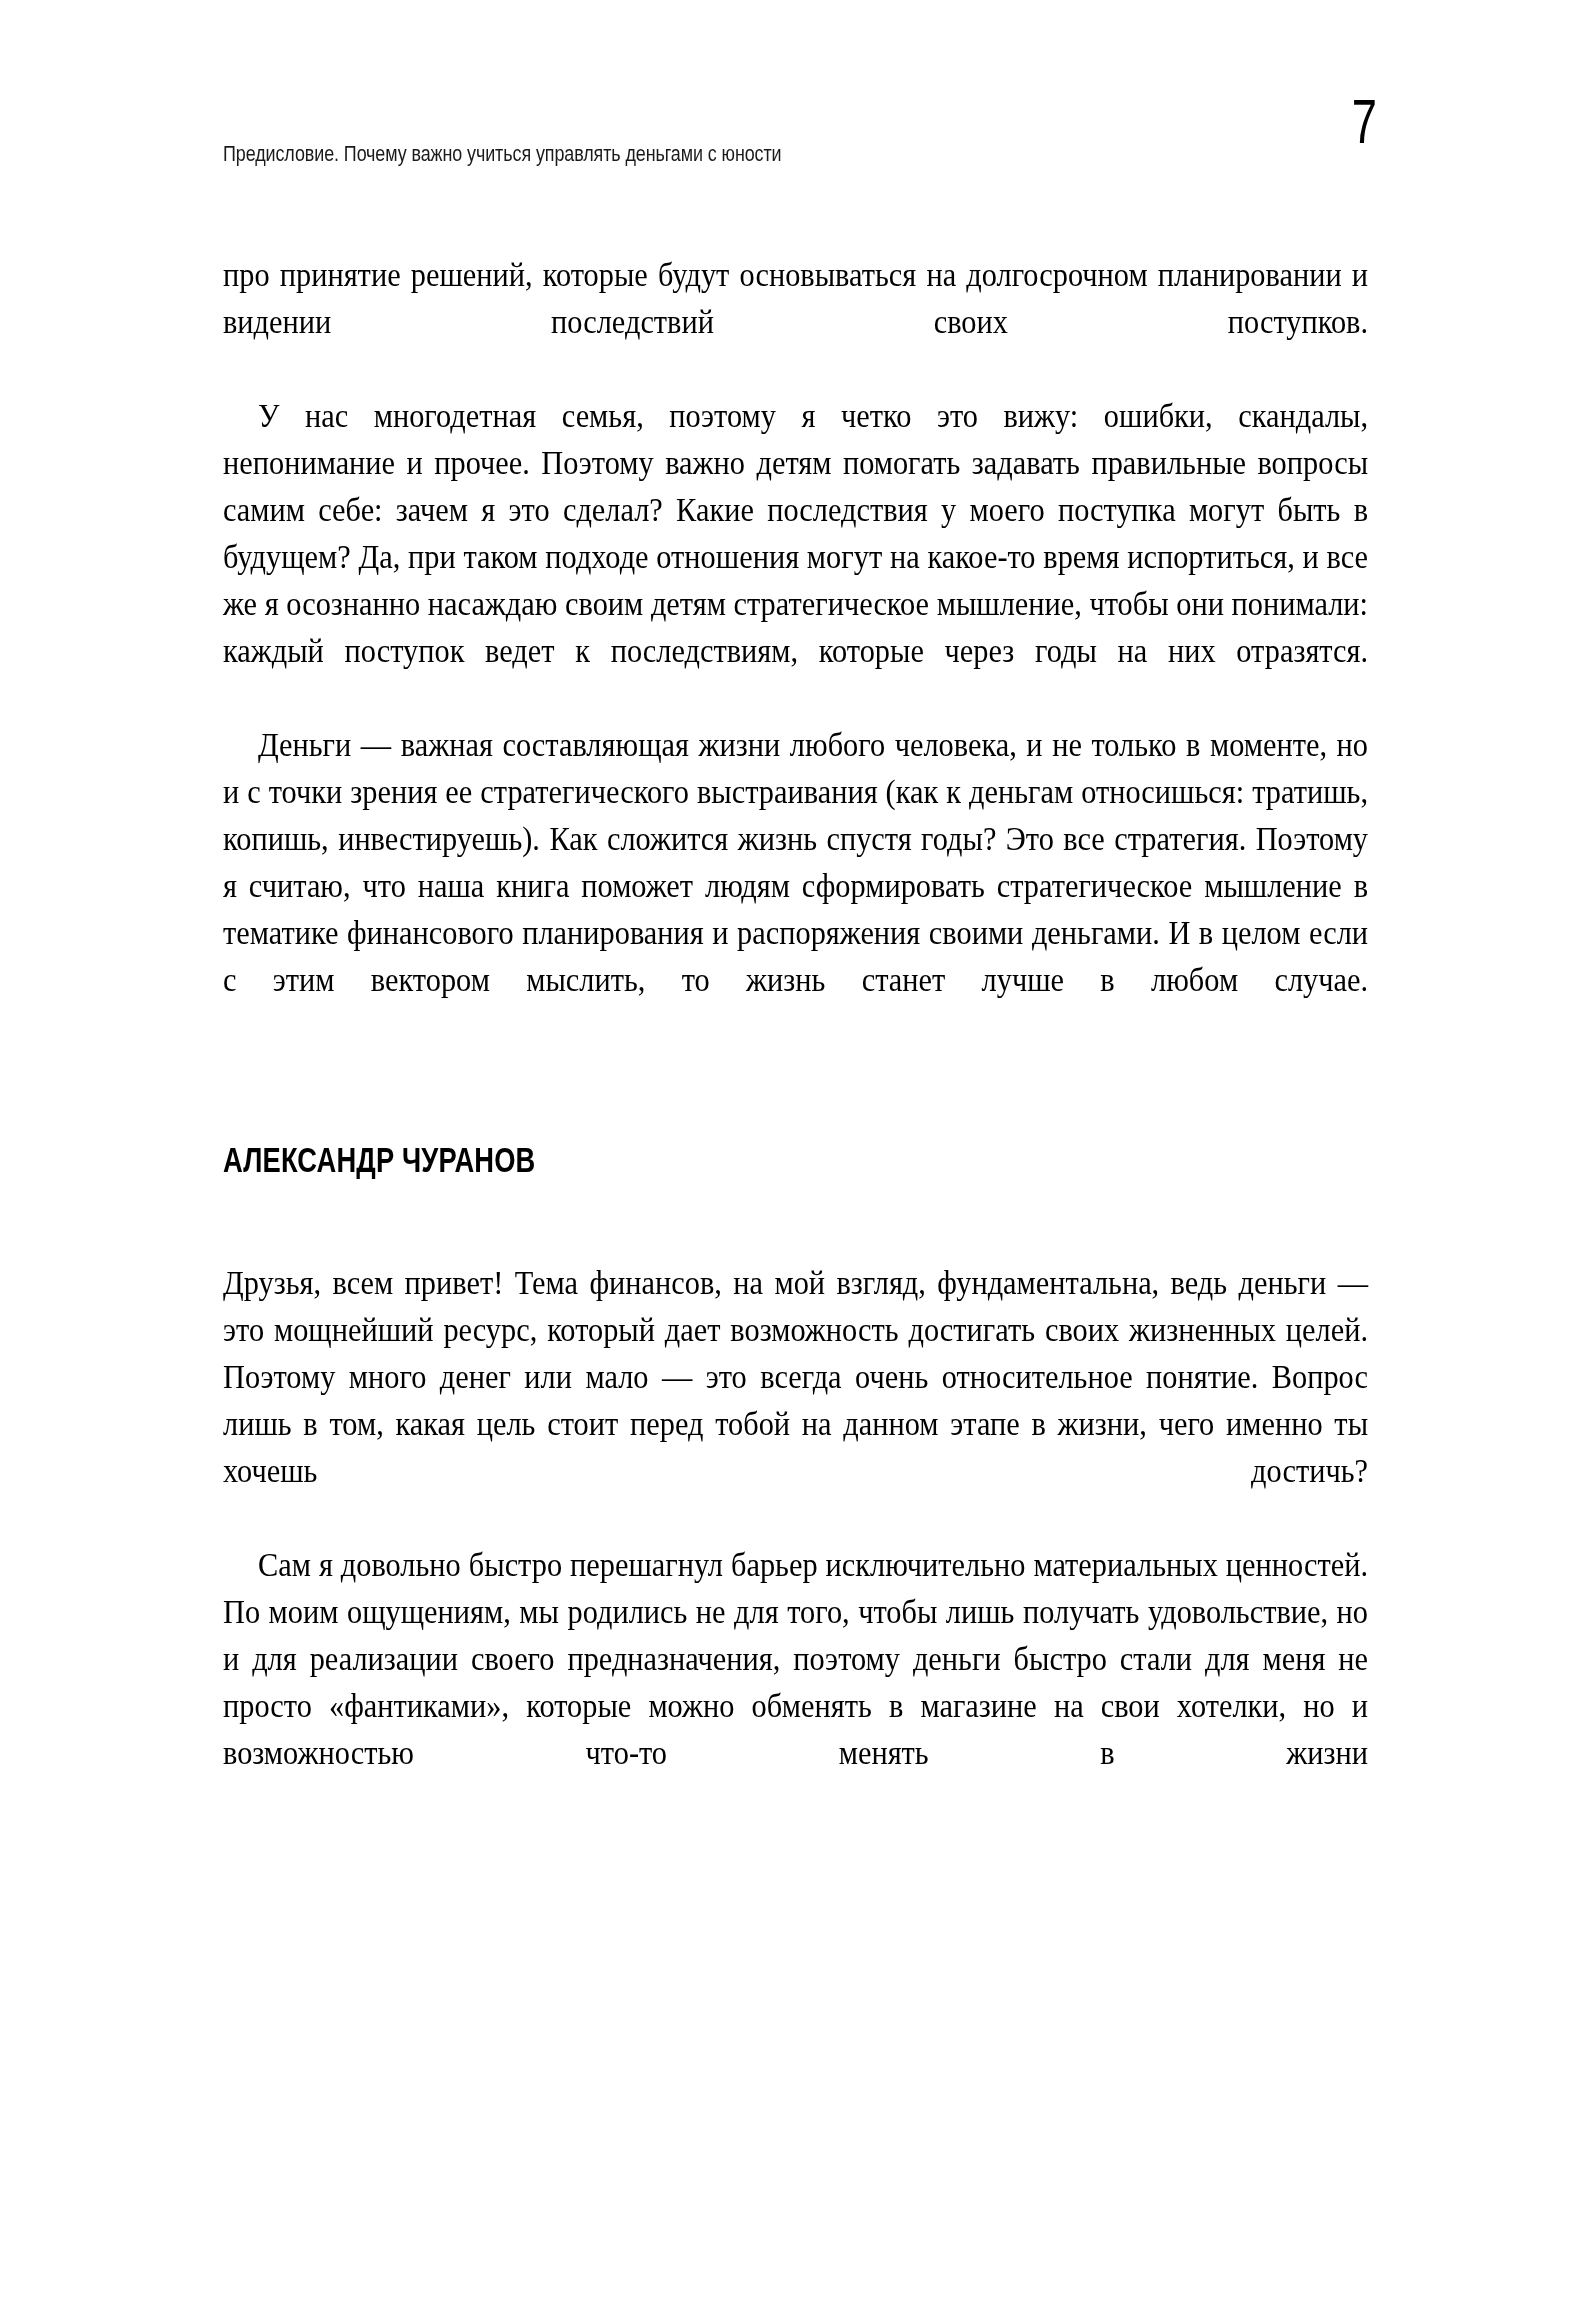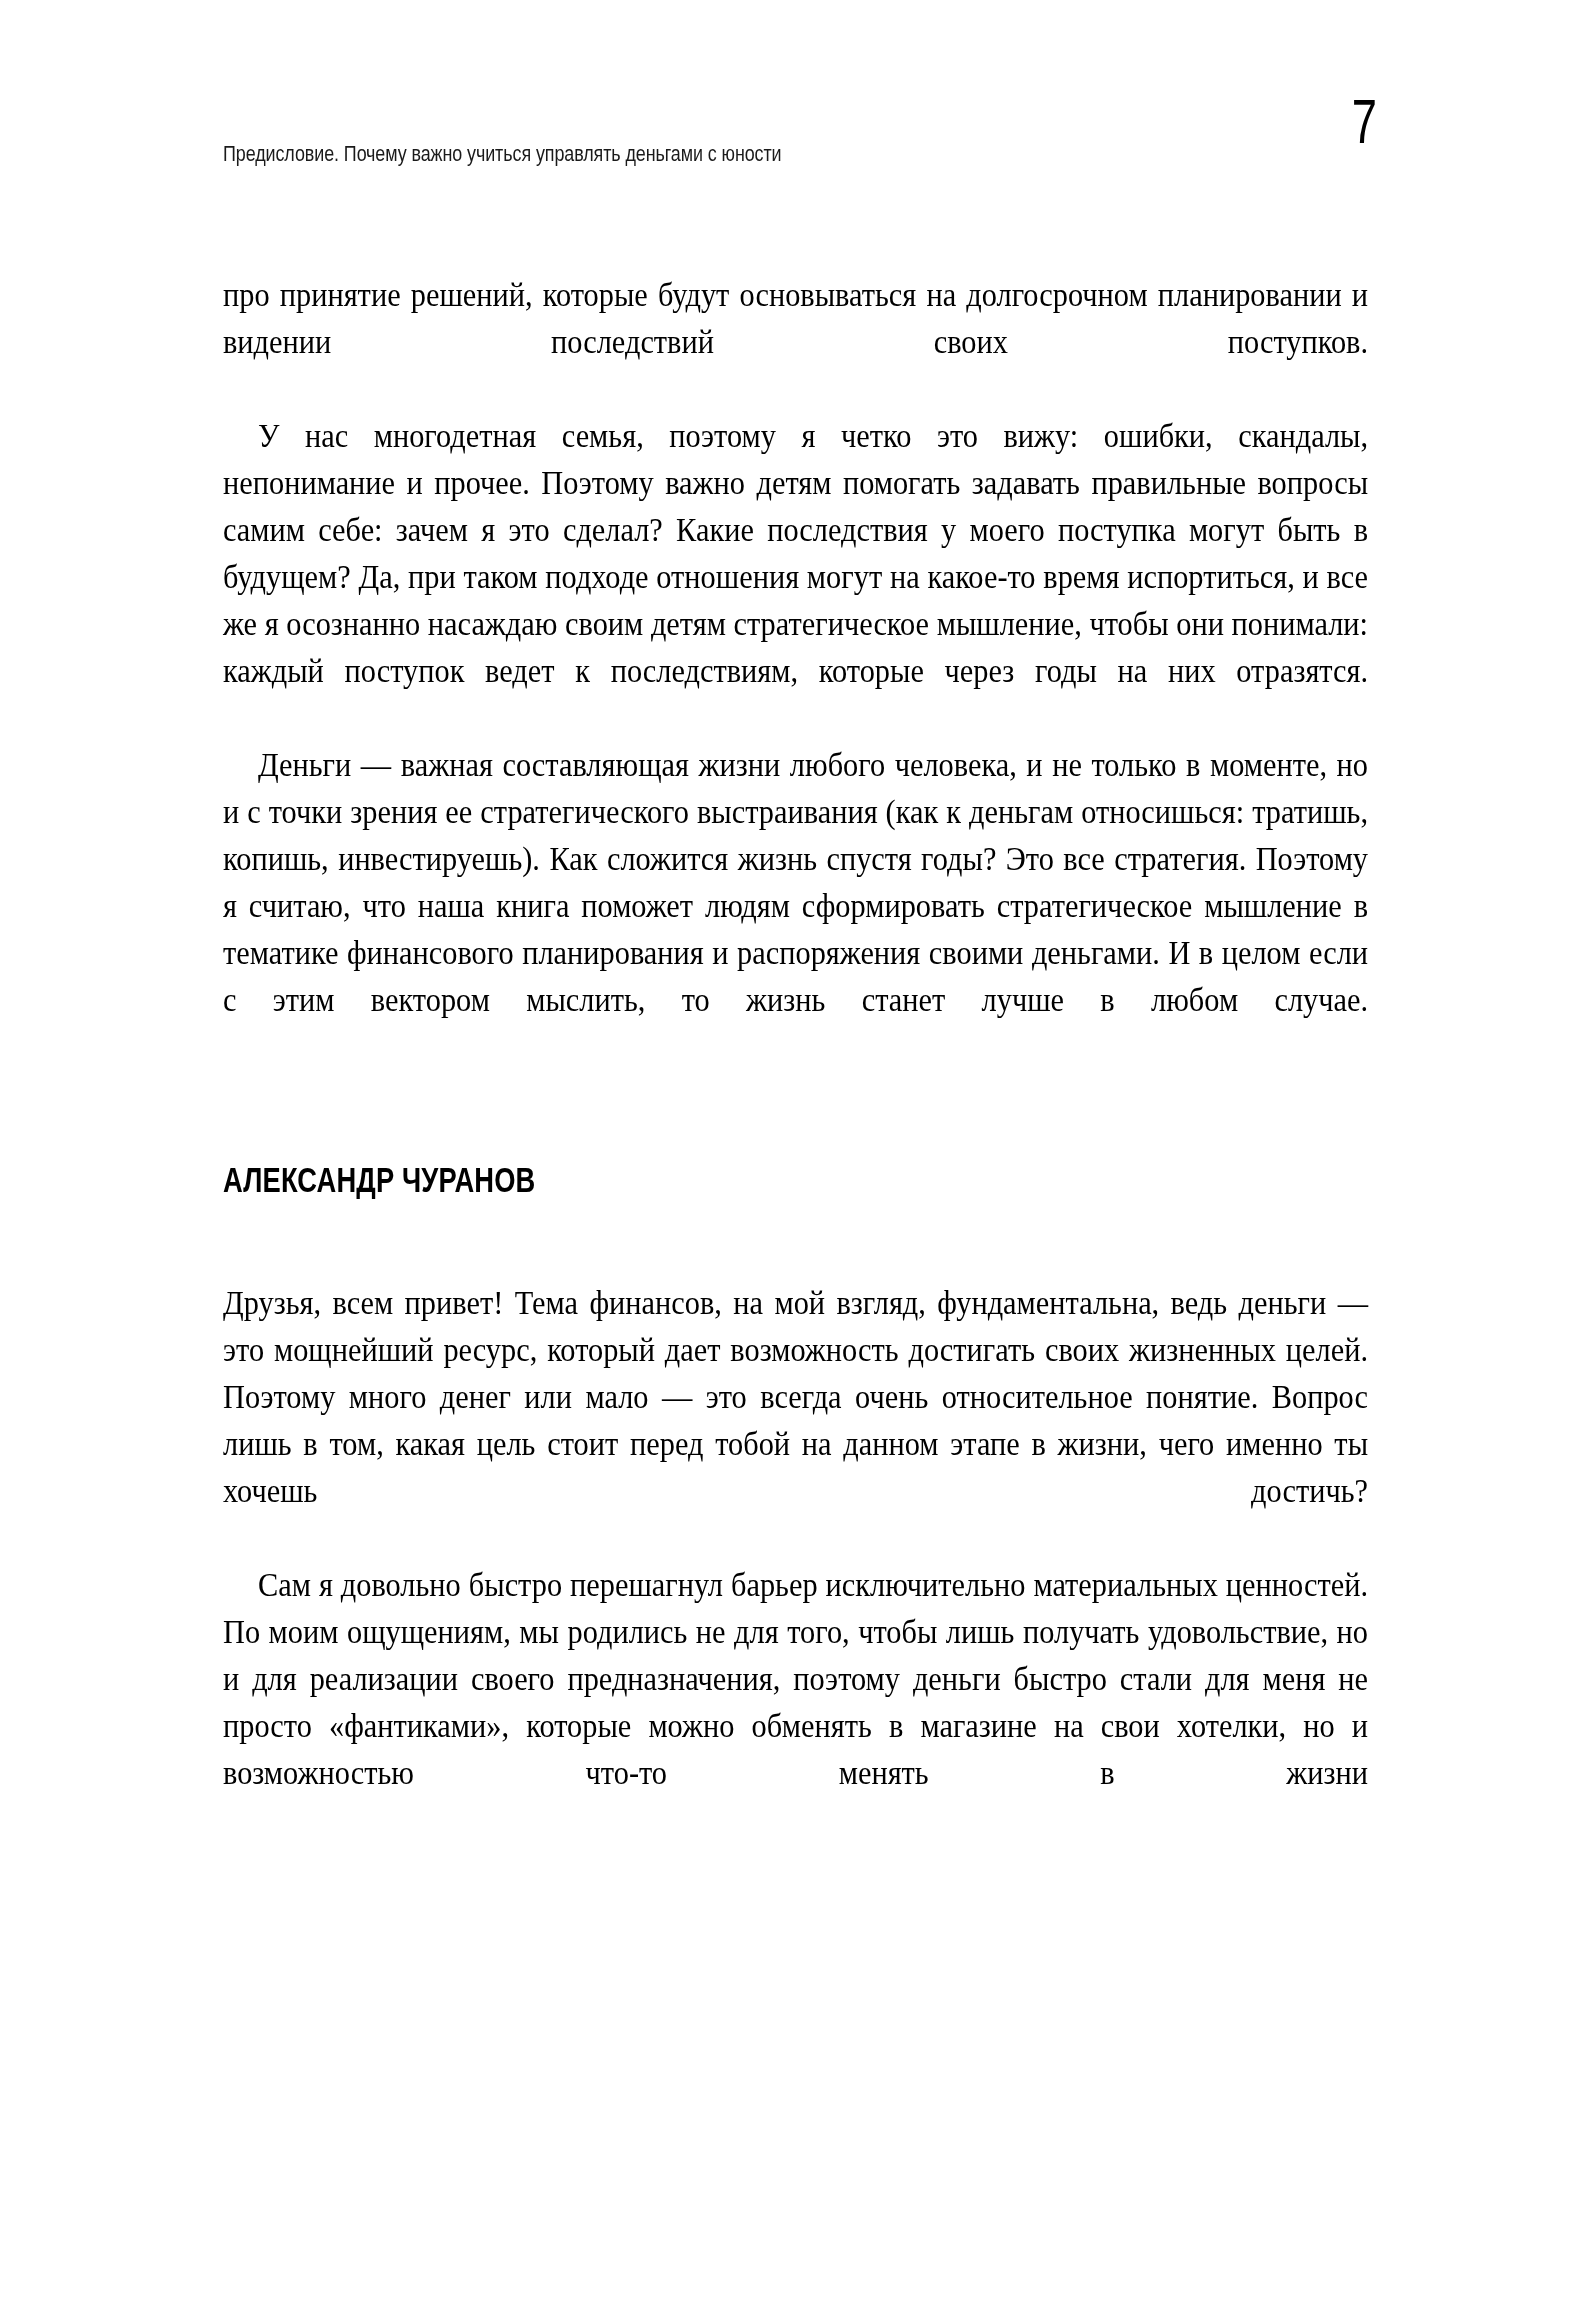--- a/index.html
+++ b/index.html
@@ -45,21 +45,21 @@
     color: #000000;
     line-height: 1;
     transform: scaleX(0.72);
     transform-origin: right top;
   }
 
   
   .text-column {
     position: absolute;
     left: 223px;
-    top: 272px;
+    top: 252px;
     width: 1145px;
   }
 
   p.body-par {
     margin: 0;
     font-family: "Liberation Serif", "DejaVu Serif", serif;
     font-size: 33px;
     line-height: 47px;
     color: #000000;
     text-align: justify;

